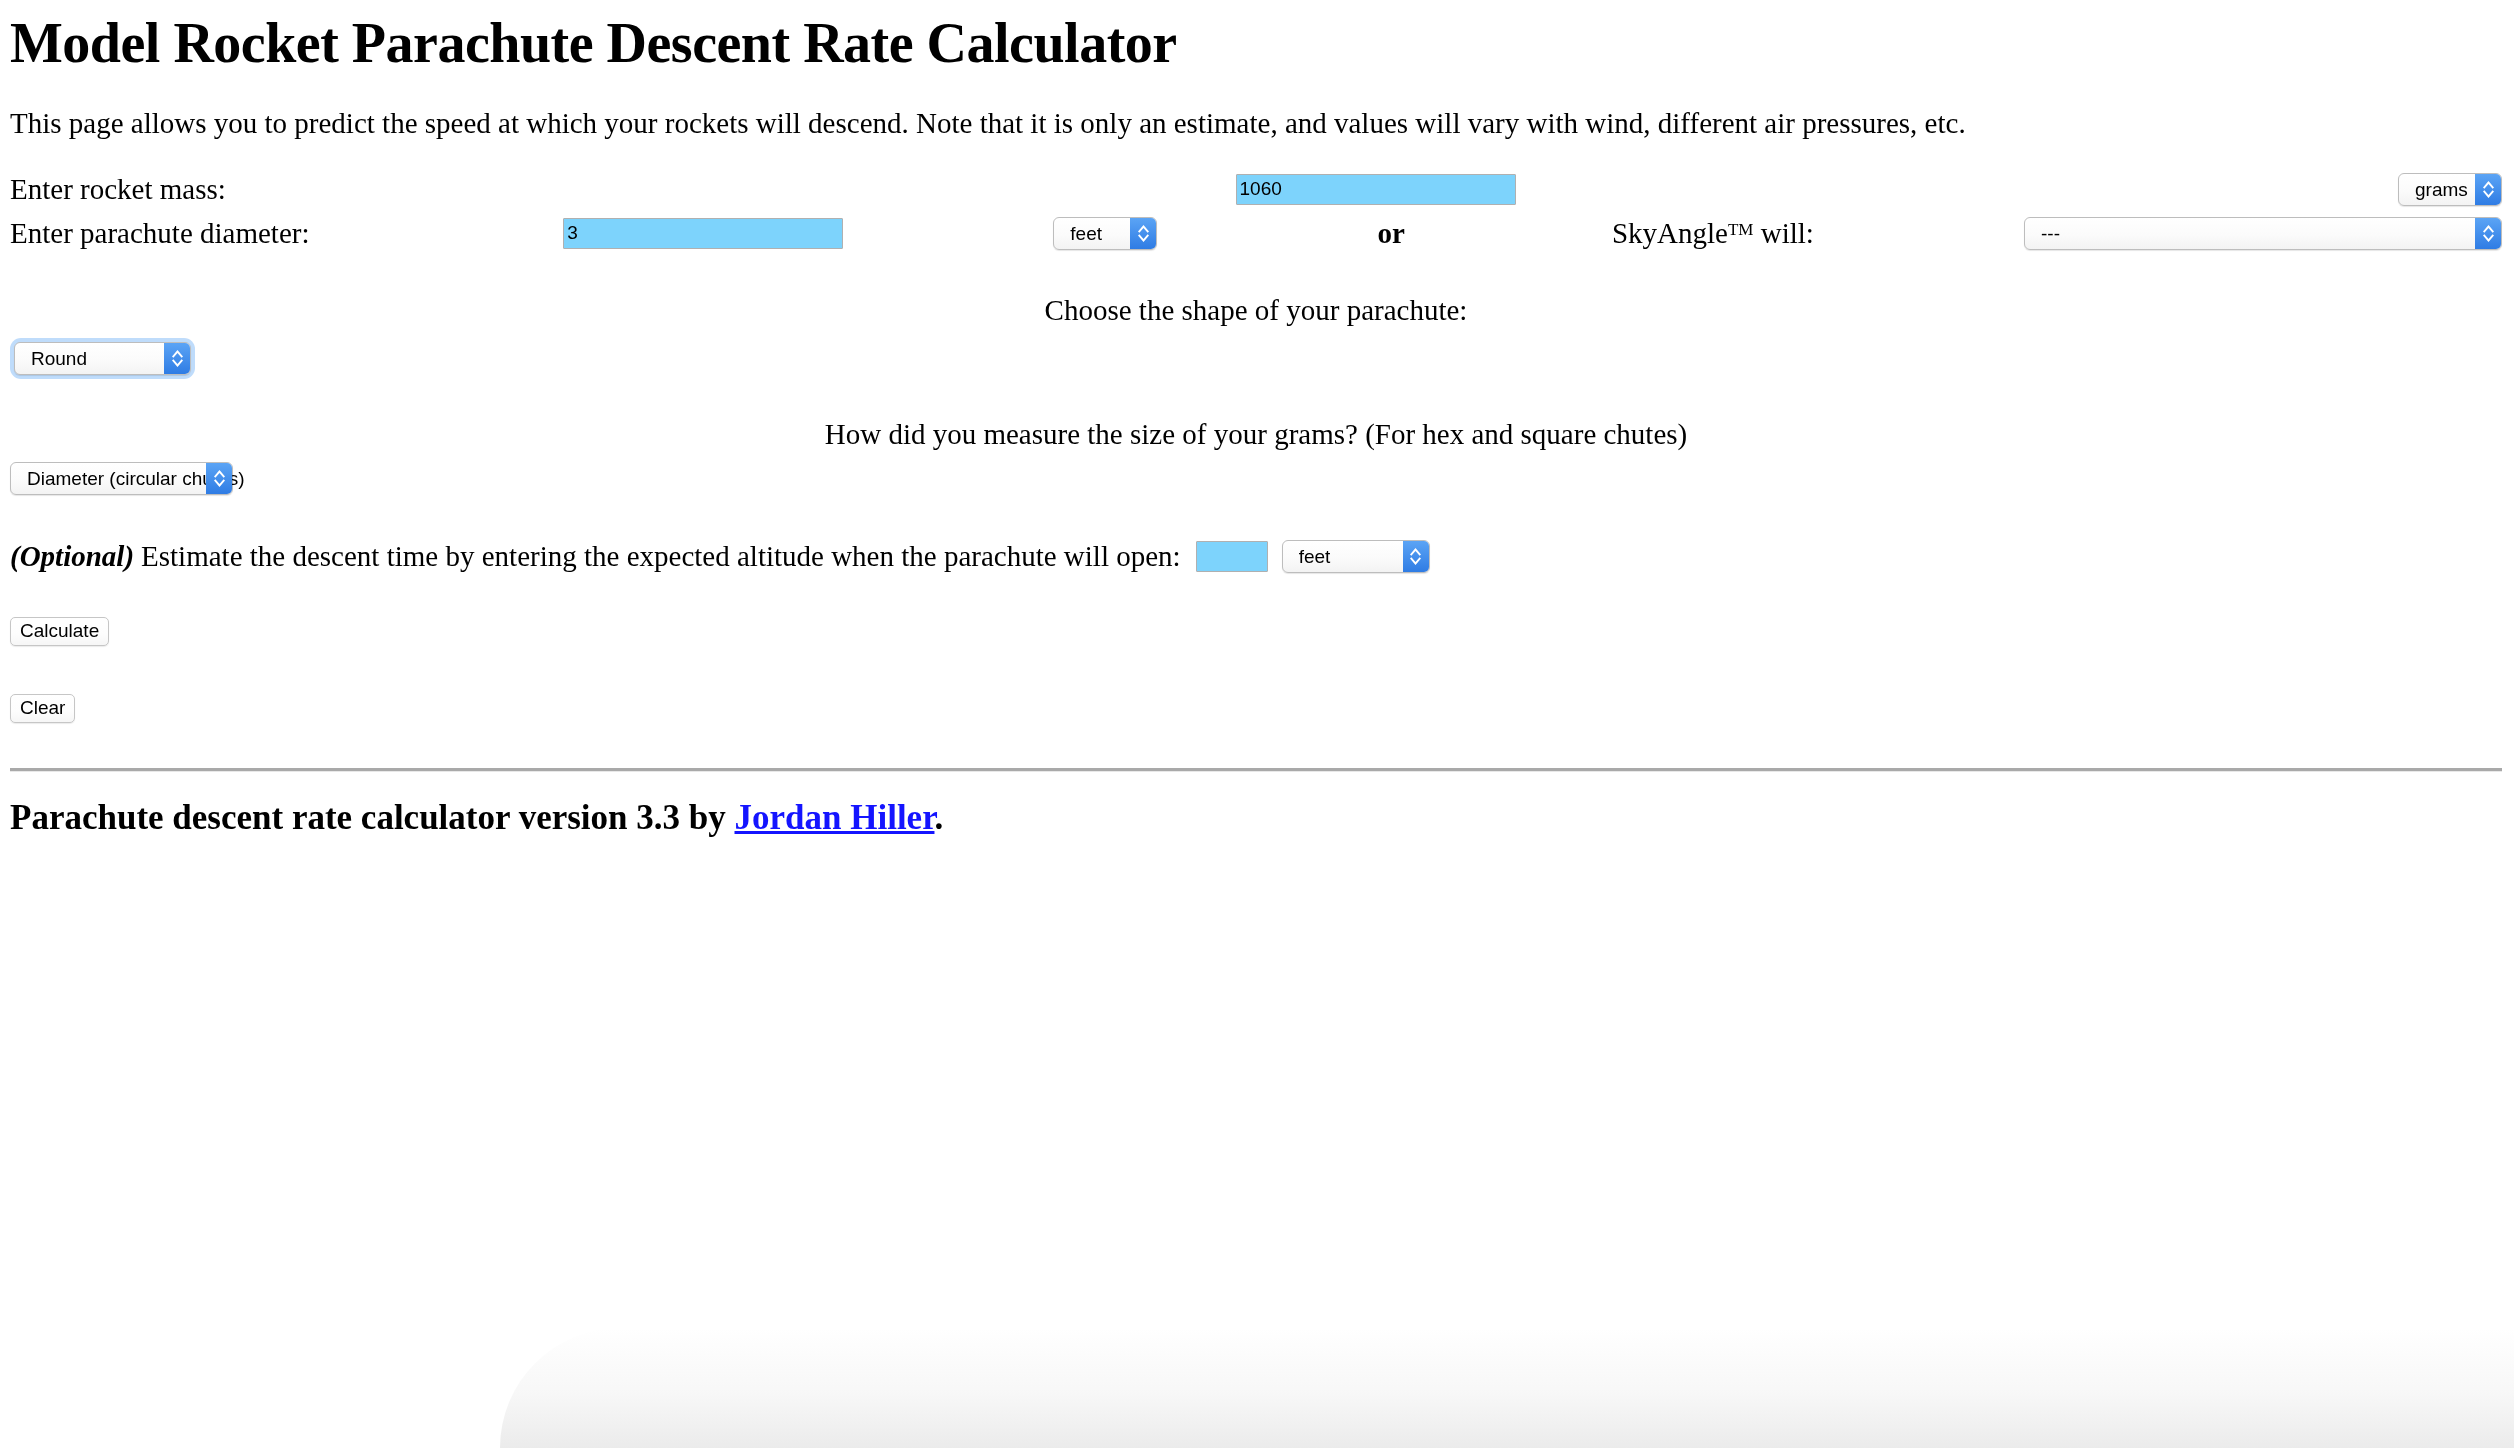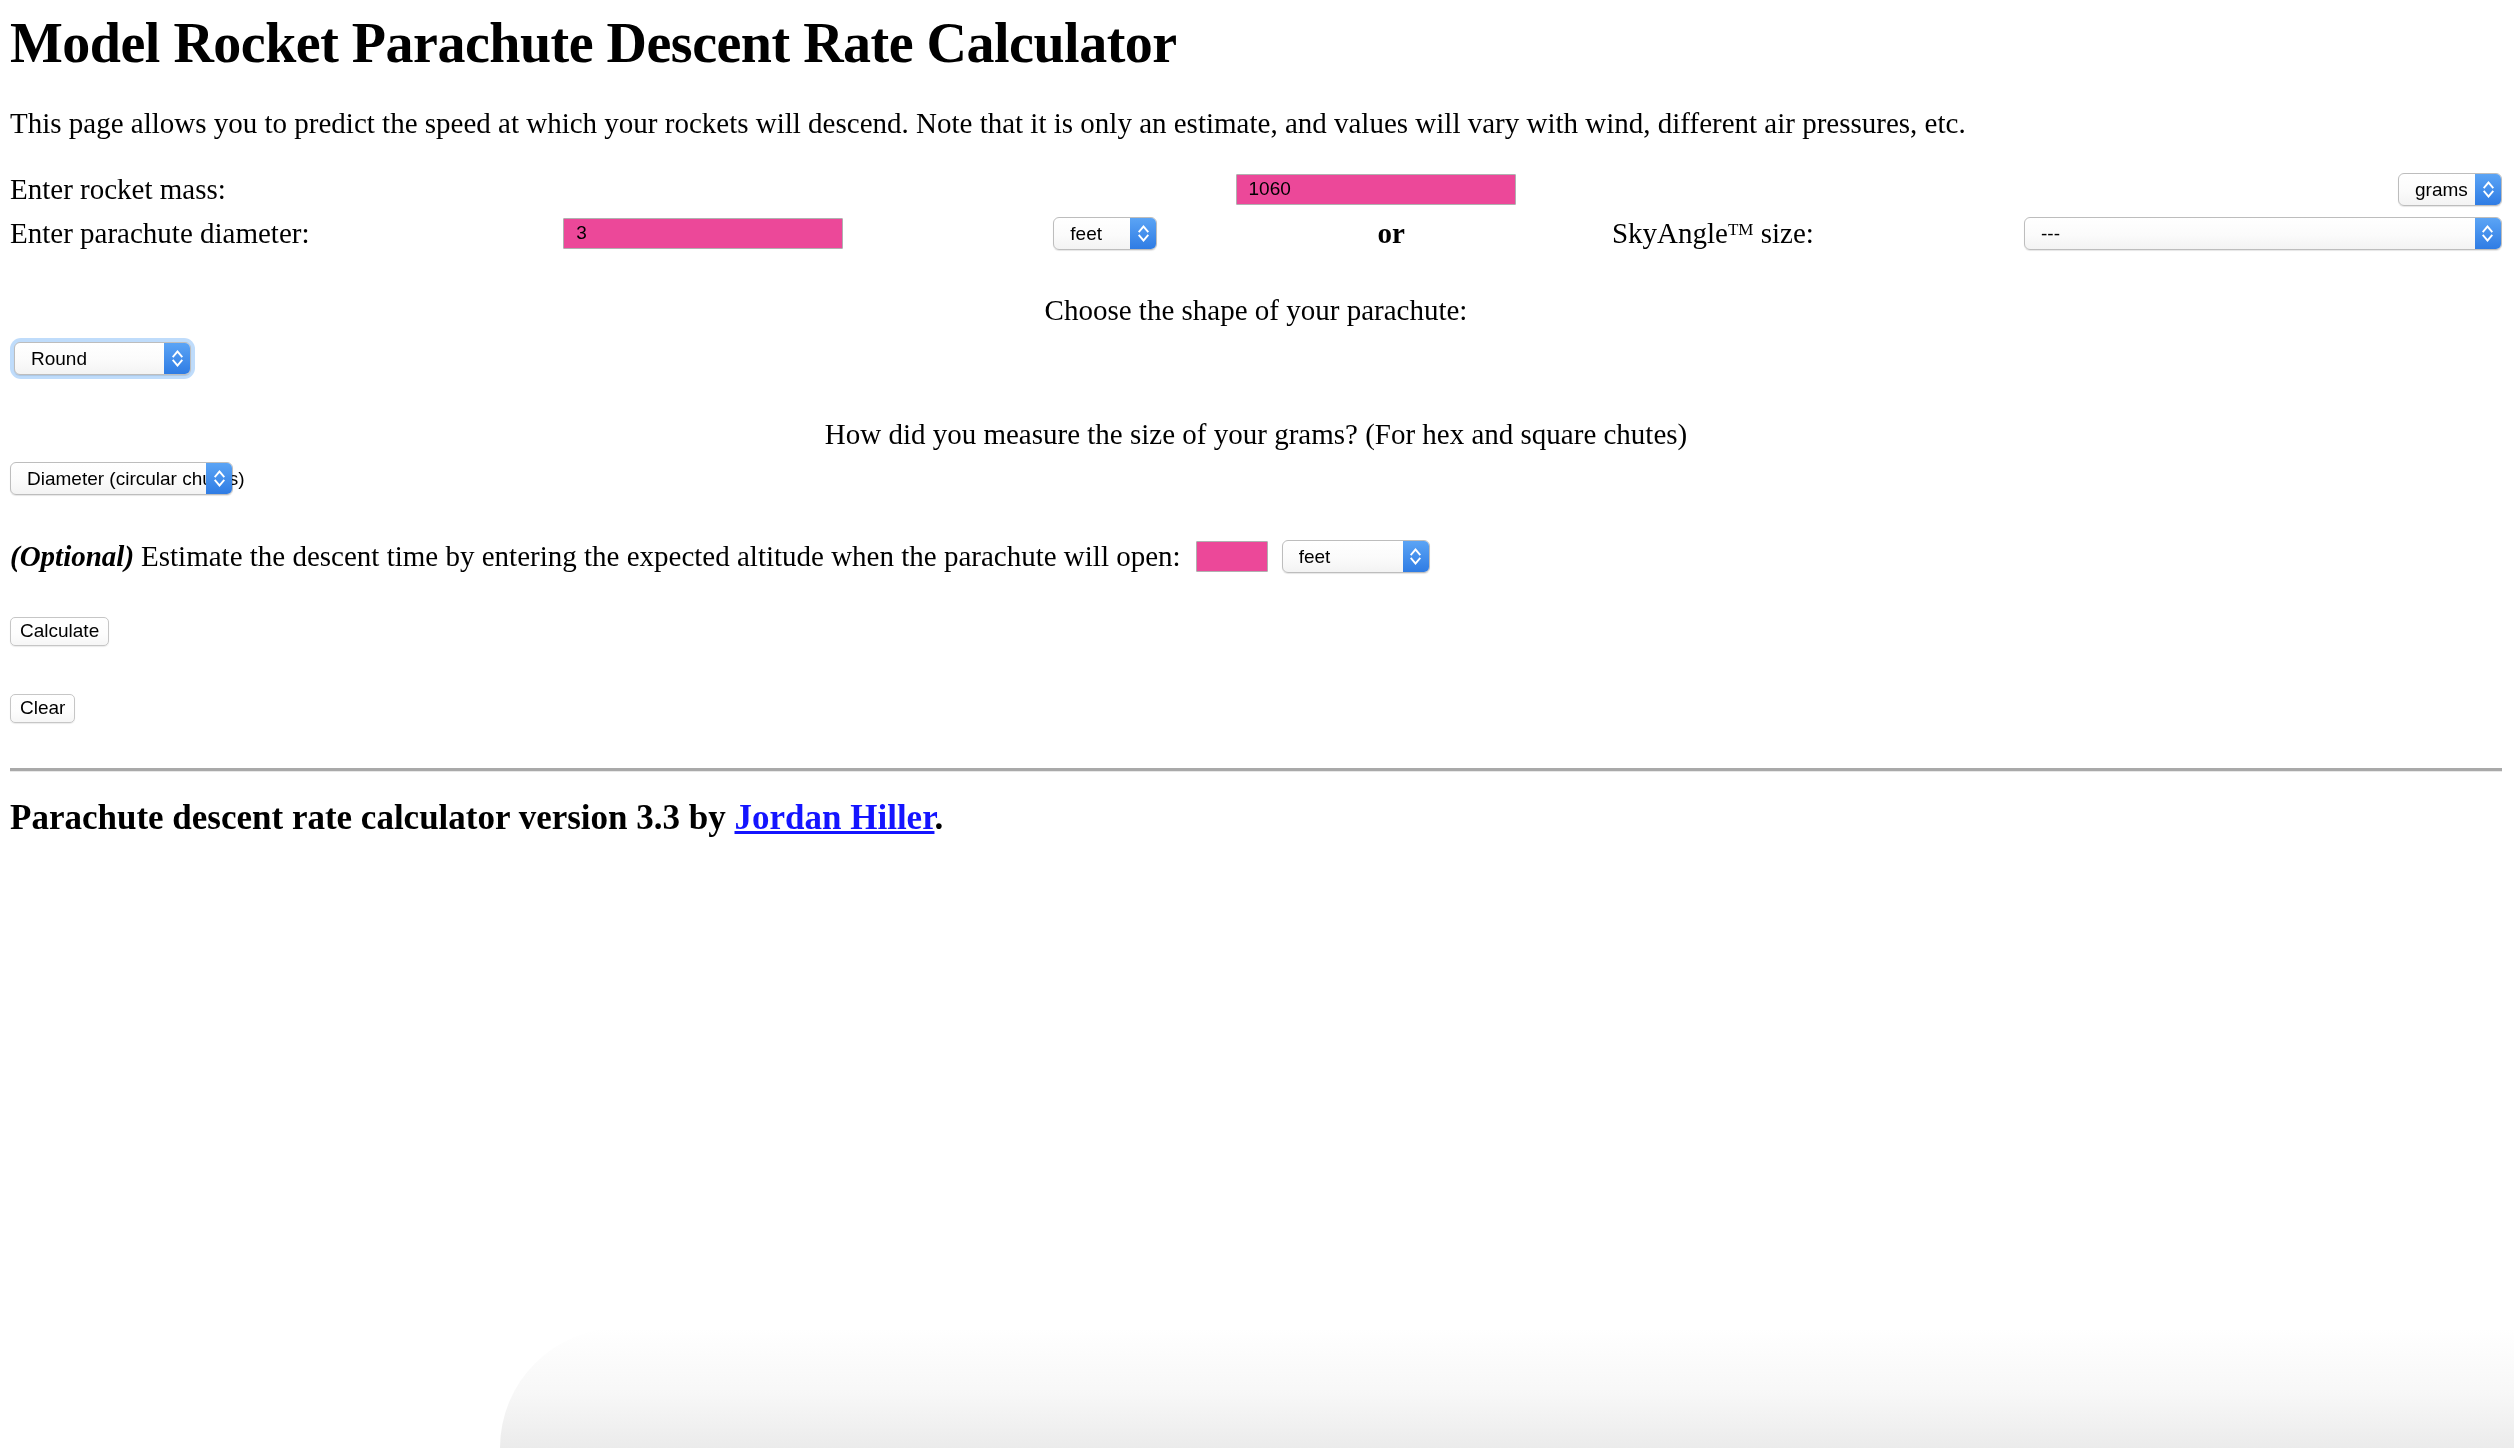--- a/index.html
+++ b/index.html
@@ -57,25 +57,25 @@
   .lbl-mass   { width: 355px; }
   .lbl-diam   { width: 355px; }
 
   
   .txt {
     box-sizing: border-box;
     height: 31px;
     width: 280px;
     border: 1px solid #b0b0b0;
     border-radius: 1px;
-    background: #ec4899;
+    background: #7dd3fc;
     font-family: "Liberation Sans", "DejaVu Sans", sans-serif;
     font-size: 19px;
     line-height: 29px;
-    padding: 0 12px;
+    padding: 0 3px;
     color: #000;
     outline: none;
   }
   .txt.small { width: 72px; }
 
   
   .sel {
     position: relative;
     display: inline-block;
     box-sizing: border-box;
@@ -243,21 +243,21 @@
         <span class="sel-text">feet</span>
         <span class="sel-arrow">
           <svg width="15" height="21" viewBox="0 0 15 21" aria-hidden="true">
             <path d="M7.5 2 L13 8.4 L11.6 9.7 L7.5 5 L3.4 9.7 L2 8.4 Z" fill="#ffffff"></path>
             <path d="M7.5 19 L13 12.6 L11.6 11.3 L7.5 16 L3.4 11.3 L2 12.6 Z" fill="#ffffff"></path>
           </svg>
         </span>
       </span>
 
       <span class="inline-or">or</span>
-      <span class="inline-sky"><span>SkyAngle</span><sup>TM</sup><span> size:</span></span>
+      <span class="inline-sky"><span>SkyAngle</span><sup>TM</sup><span> will:</span></span>
 
       <span class="sel sel-skyang">
         <span class="sel-text">---</span>
         <span class="sel-arrow">
           <svg width="15" height="21" viewBox="0 0 15 21" aria-hidden="true">
             <path d="M7.5 2 L13 8.4 L11.6 9.7 L7.5 5 L3.4 9.7 L2 8.4 Z" fill="#ffffff"></path>
             <path d="M7.5 19 L13 12.6 L11.6 11.3 L7.5 16 L3.4 11.3 L2 12.6 Z" fill="#ffffff"></path>
           </svg>
         </span>
       </span>

